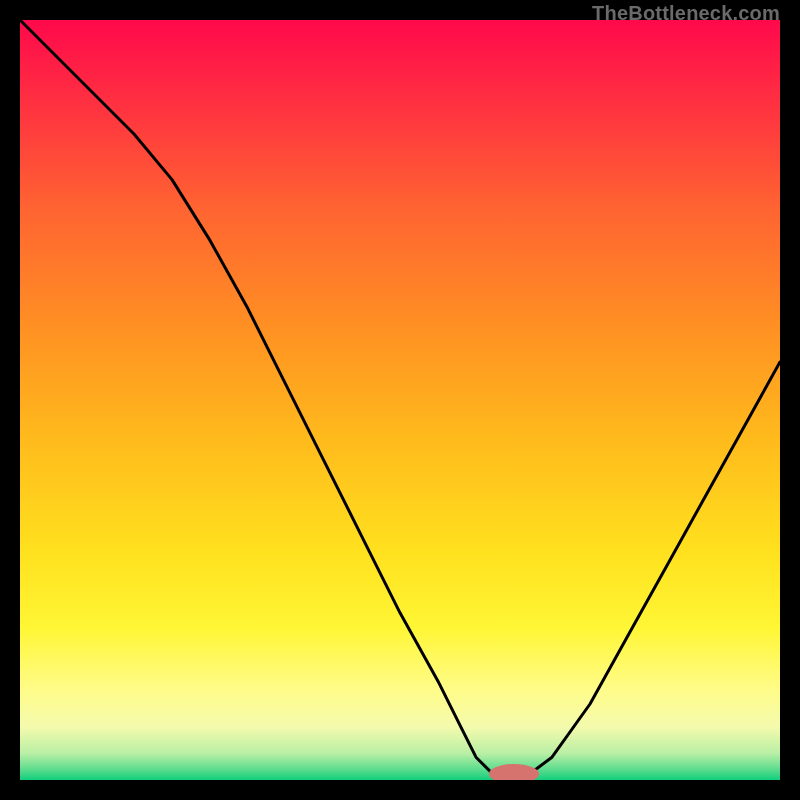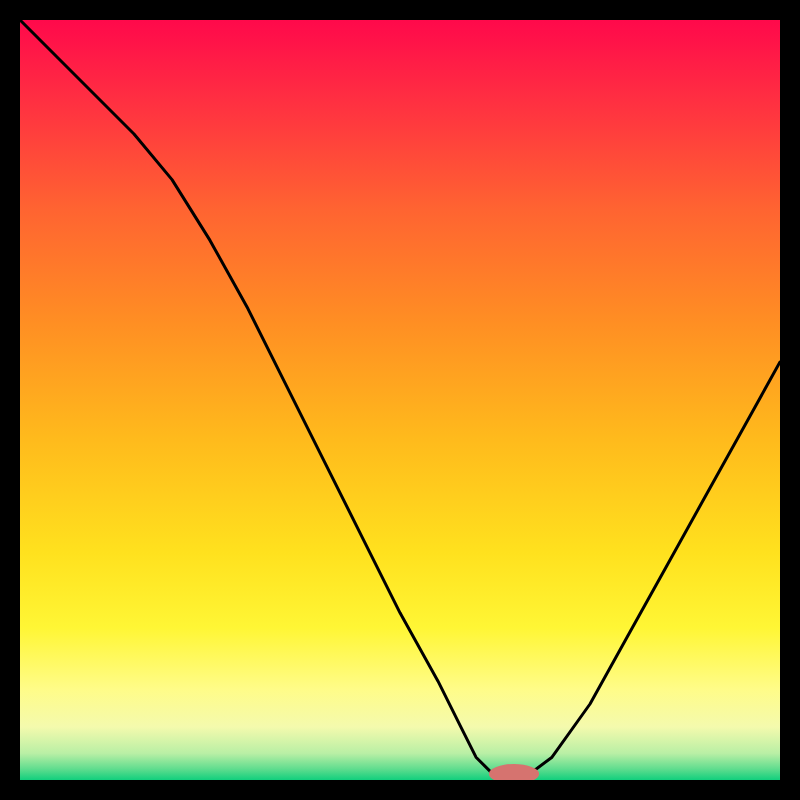--- a/index.html
+++ b/index.html
@@ -61,13 +61,14 @@
             <stop offset="96.50%" stop-color="#b9efa5"></stop>
             <stop offset="98.50%" stop-color="#62dd8f"></stop>
             <stop offset="100.00%" stop-color="#11cf7d"></stop>
           </linearGradient>
       </defs>
       <rect x="0" y="0" width="760" height="760" fill="url(#bg-grad)"></rect>
       <path id="curve" fill="none" stroke-width="3" stroke-linecap="round" stroke-linejoin="round" d="M0.0 0.0 L38.0 38.0 L76.0 76.0 L114.0 114.0 L152.0 159.6 L190.0 220.4 L228.0 288.8 L266.0 364.8 L304.0 440.8 L342.0 516.8 L380.0 592.8 L418.0 661.2 L440.8 706.8 L456.0 737.2 L471.2 752.4 L486.4 760.0 L501.6 760.0 L532.0 737.2 L570.0 684.0 L608.0 615.6 L646.0 547.2 L684.0 478.8 L722.0 410.4 L760.0 342.0" stroke="#000000"></path>
       <ellipse id="marker" cx="494.0" cy="753.9" rx="25.1" ry="9.9" fill="#d6736f"></ellipse>
     </svg>
   </div>
+  <div class="watermark">TheBottleneck.com</div>
 </div>
 
 </body></html>

